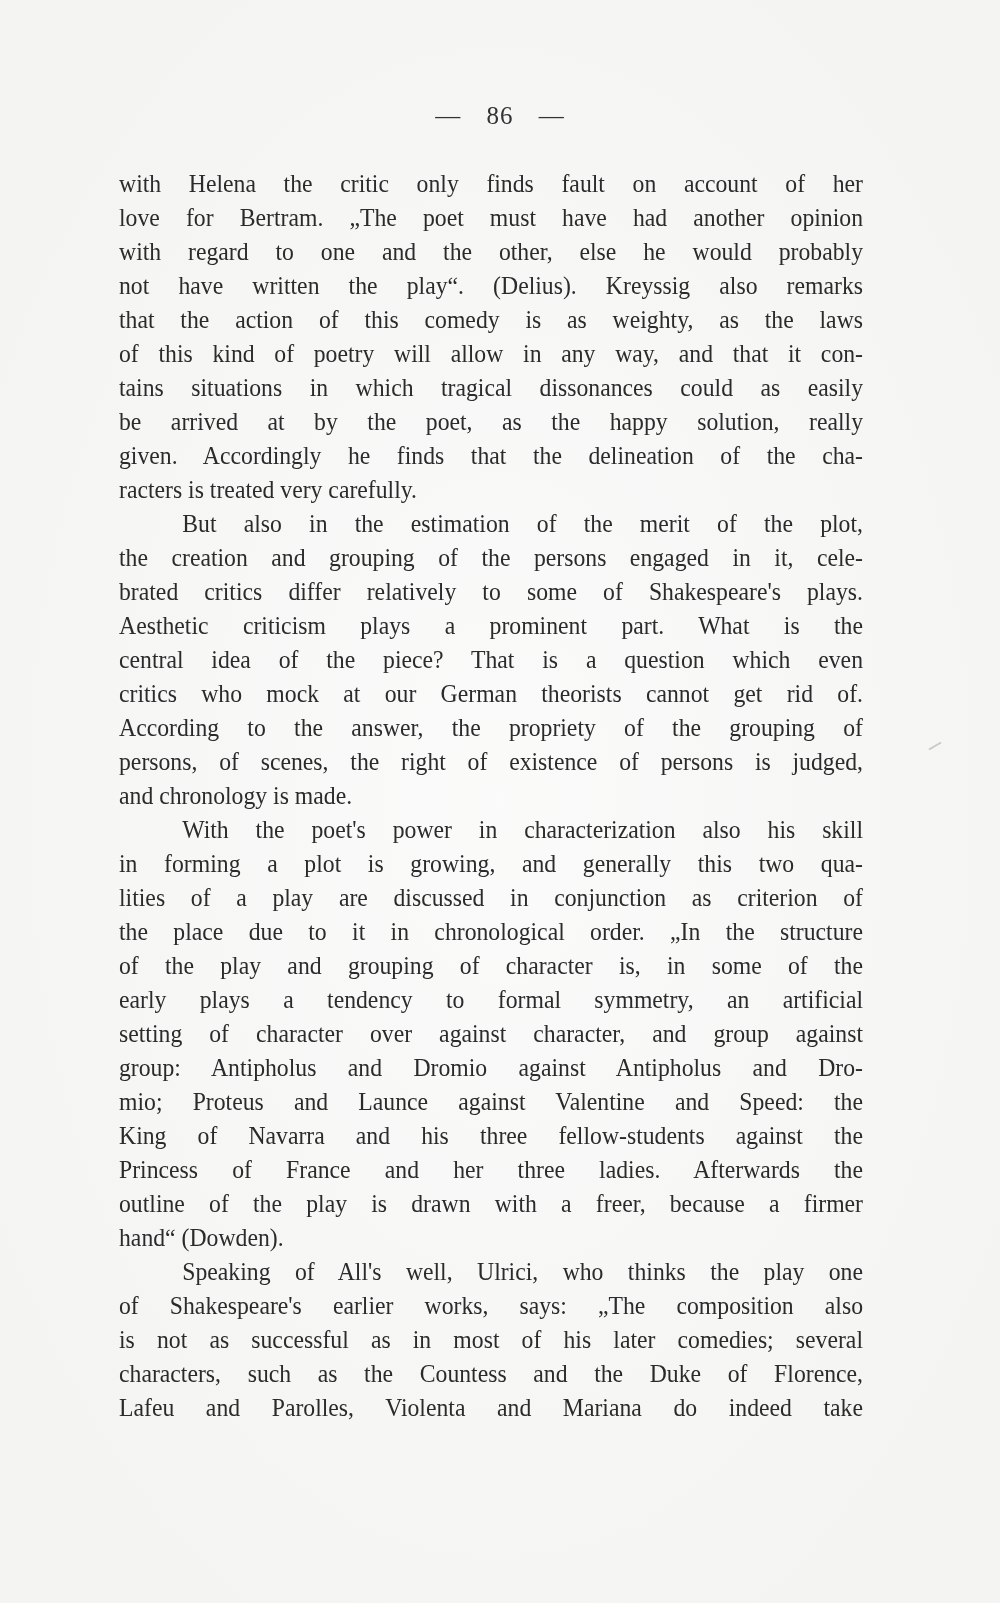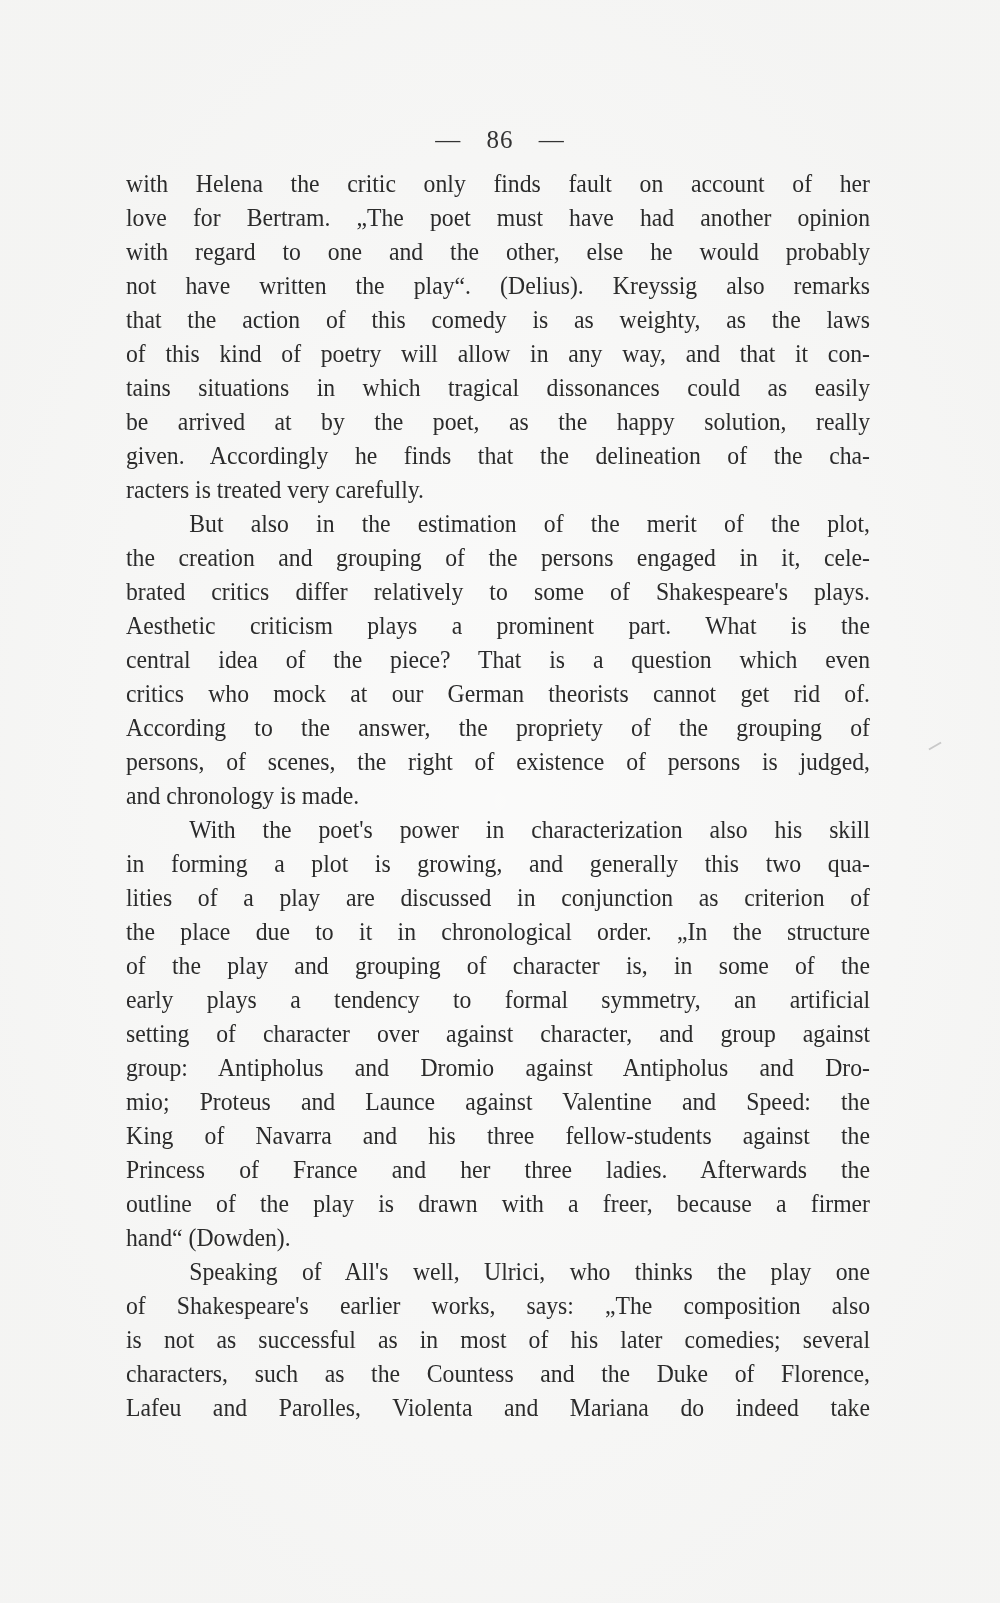--- a/index.html
+++ b/index.html
@@ -25,29 +25,28 @@
     }
     .page-number {
       position: absolute;
       top: 102px;
       left: 0;
       width: 1000px;
       text-align: center;
       font-size: 25px;
       letter-spacing: 1px;
       color: #333;
-      margin-top: 24px;
     }
     .page-number .dash {
       display: inline-block;
       margin: 0 18px;
     }
     .text-block {
       position: absolute;
-      left: 126px;
+      left: 119px;
       top: 167px;
       width: 744px;
     }
     .line {
       display: block;
       height: 34px;
       line-height: 34px;
       font-size: 25.5px;
       text-align: justify;
       text-align-last: justify;

